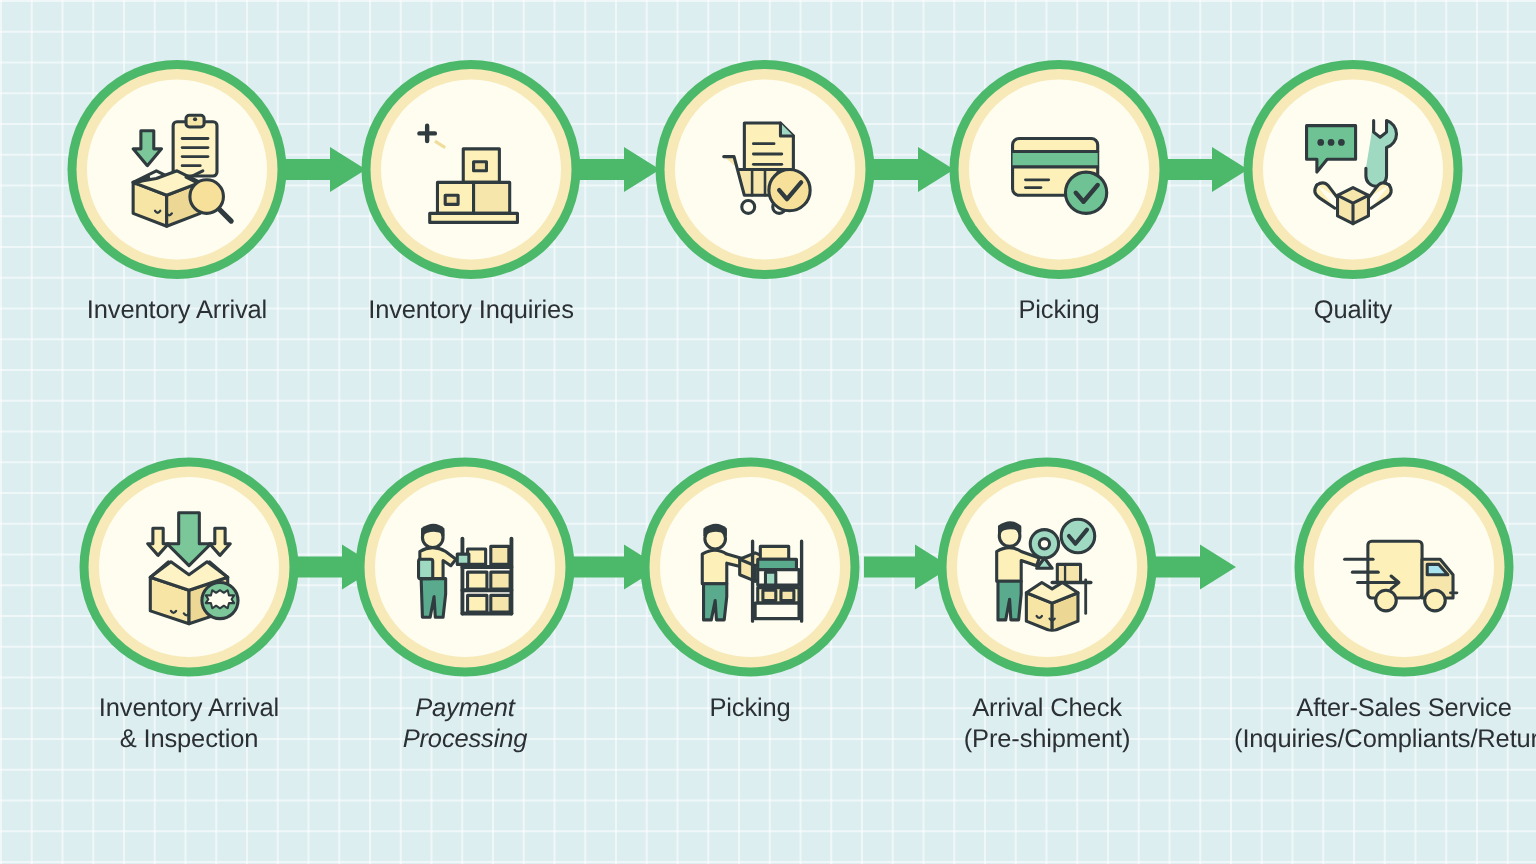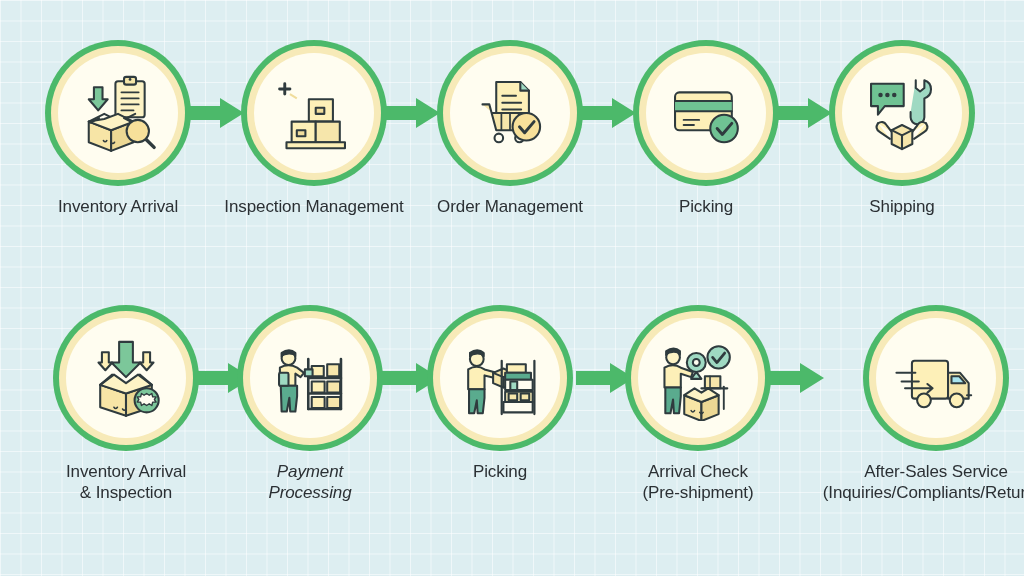--- a/index.html
+++ b/index.html
@@ -119,21 +119,21 @@
                 <rect x="52" y="44" width="10" height="7" fill="#f0dd9c"></rect>
                 <rect x="24" y="60" width="28" height="24" fill="#fdf0b8"></rect>
                 <rect x="52" y="60" width="28" height="24" fill="#f6e6ab"></rect>
                 <rect x="30" y="70" width="10" height="7" fill="#f0dd9c"></rect>
                 <rect x="18" y="84" width="68" height="7" fill="#fdf0b8"></rect>
               </g>
             </svg>
           </div>
         </div>
       </div>
-      <div class="label">Inspection Management</div>
+      <div class="label">Inventory Inquiries</div>
     </div>
 
     <div class="arrow" style="left:382px; top:56px;">
       <svg viewBox="0 0 60 34">
           <path d="M0 10 h34 V2 l24 15 -24 15 v-8 H0 z" fill="#4cb96a"></path>
         </svg>
     </div>
 
     <div class="node" style="left:410px;">
       <div class="circle">
@@ -152,21 +152,20 @@
                 <path d="M40 50 v20 M50 50 v20 M60 50 v20" stroke-width="2"></path>
                 <circle cx="37" cy="79" r="5" fill="#fffdf0"></circle>
                 <circle cx="61" cy="79" r="5" fill="#fffdf0"></circle>
                 <circle cx="69" cy="66" r="16" fill="#f7e09a"></circle>
                 <path d="M61 66 l6 7 11 -13" stroke-width="3.4"></path>
               </g>
             </svg>
           </div>
         </div>
       </div>
-      <div class="label">Order Management</div>
     </div>
 
     <div class="arrow" style="left:578px; top:56px;">
       <svg viewBox="0 0 60 34">
           <path d="M0 10 h34 V2 l24 15 -24 15 v-8 H0 z" fill="#4cb96a"></path>
         </svg>
     </div>
 
     <div class="node" style="left:606px;">
       <div class="circle">
@@ -212,21 +211,21 @@
                 <path d="M22 62 q6 -4 10 2 l6 8" fill="#fdf0b8"></path>
                 <path d="M78 62 q4 6 -2 10 l-12 8" fill="#fdf0b8"></path>
                 <path d="M78 62 q-6 -4 -10 2 l-6 8" fill="#fdf0b8"></path>
                 <path d="M38 70 l12 -6 12 6 v16 l-12 6 -12 -6 z" fill="#f6e6ab"></path>
                 <path d="M38 70 l12 6 12 -6 M50 76 v16"></path>
               </g>
             </svg>
           </div>
         </div>
       </div>
-      <div class="label">Shipping</div>
+      <div class="label">Quality</div>
     </div>
   </div>
 
   <div class="row" id="row-bottom">
 
     <div class="node" style="left:26px;">
       <div class="circle">
         <div class="ring2">
           <div class="inner">
             <svg viewBox="0 0 100 100">

